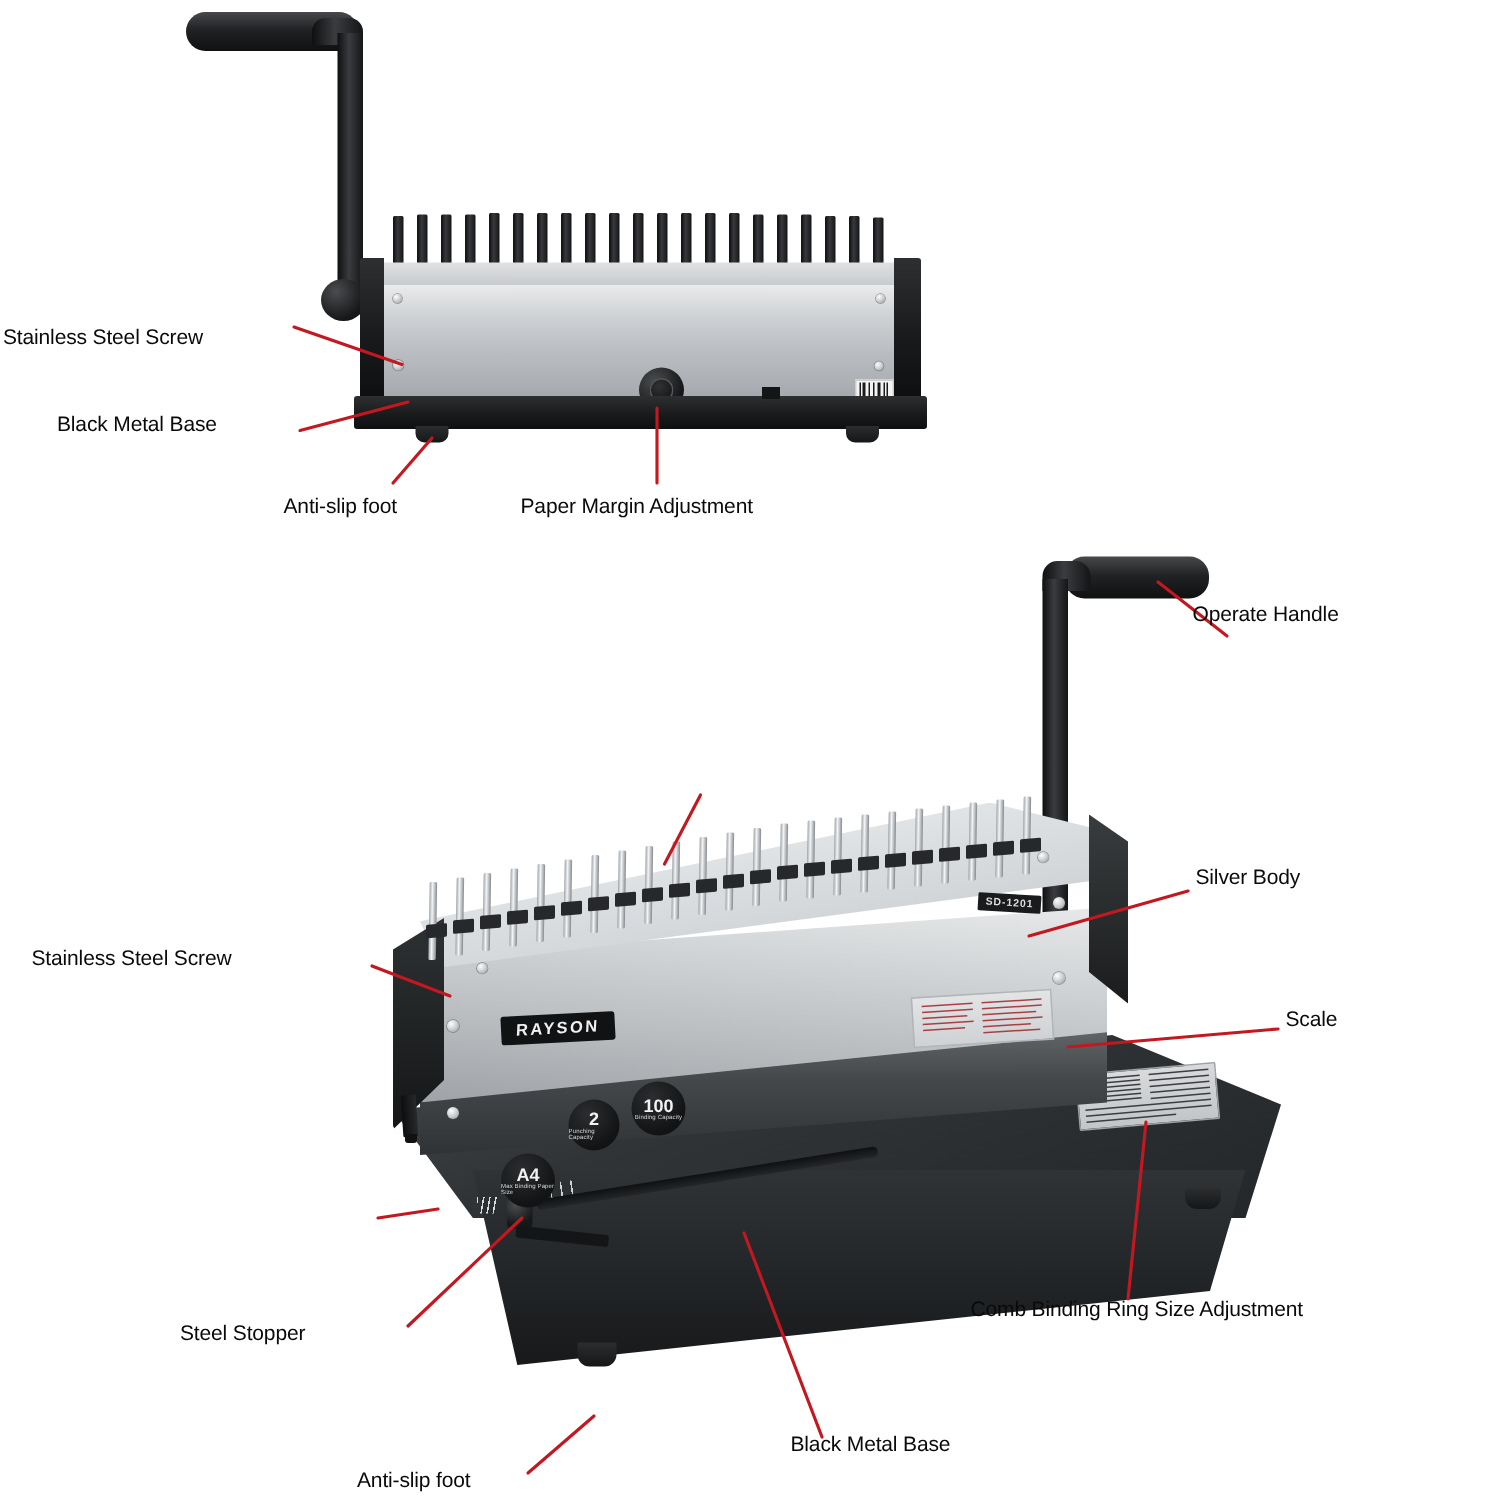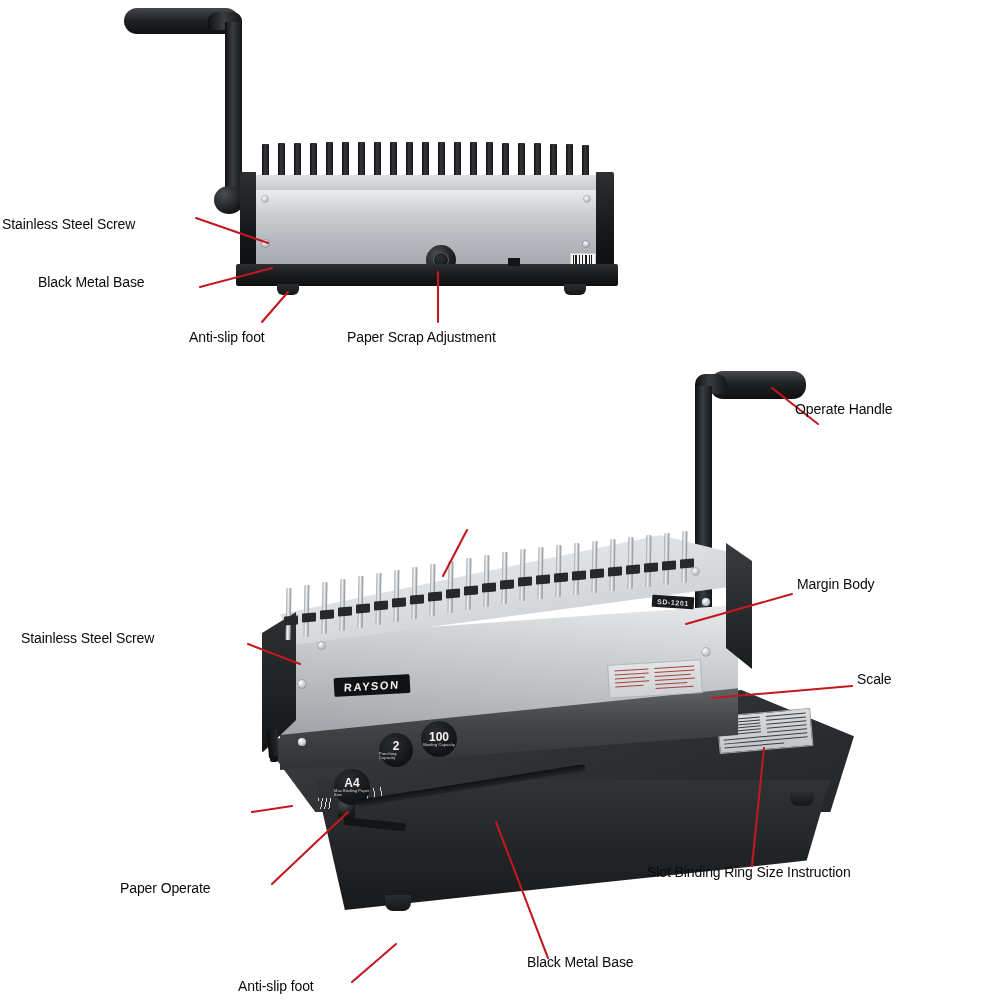--- a/index.html
+++ b/index.html
@@ -315,33 +315,33 @@
       <path d="M548,958 L496,822"></path>
     </g>
   </svg>
 
   <div class="label" style="left:2px;top:217px;">Stainless Steel Screw</div>
 
   <div class="label" style="left:38px;top:275px;">Black Metal Base</div>
 
   <div class="label" style="left:189px;top:330px;">Anti-slip foot</div>
 
-  <div class="label" style="left:347px;top:330px;">Paper Scrap Adjustment</div>
+  <div class="label" style="left:347px;top:330px;">Paper Margin Adjustment</div>
 
   <div class="label" style="left:795px;top:402px;">Operate Handle</div>
 
 
-  <div class="label" style="left:797px;top:577px;">Margin Body</div>
+  <div class="label" style="left:797px;top:577px;">Silver Body</div>
 
   <div class="label" style="left:21px;top:631px;">Stainless Steel Screw</div>
 
   <div class="label" style="left:857px;top:672px;text-align:center;">Scale</div>
 
 
-  <div class="label" style="left:120px;top:881px;">Paper Operate</div>
-
-  <div class="label" style="left:647px;top:865px;">Slot Binding Ring Size Instruction</div>
+  <div class="label" style="left:120px;top:881px;">Steel Stopper</div>
+
+  <div class="label" style="left:647px;top:865px;">Comb Binding Ring Size Adjustment</div>
 
   <div class="label" style="left:238px;top:979px;">Anti-slip foot</div>
 
   <div class="label" style="left:527px;top:955px;">Black Metal Base</div>
 
 </div>
 
 </body></html>

